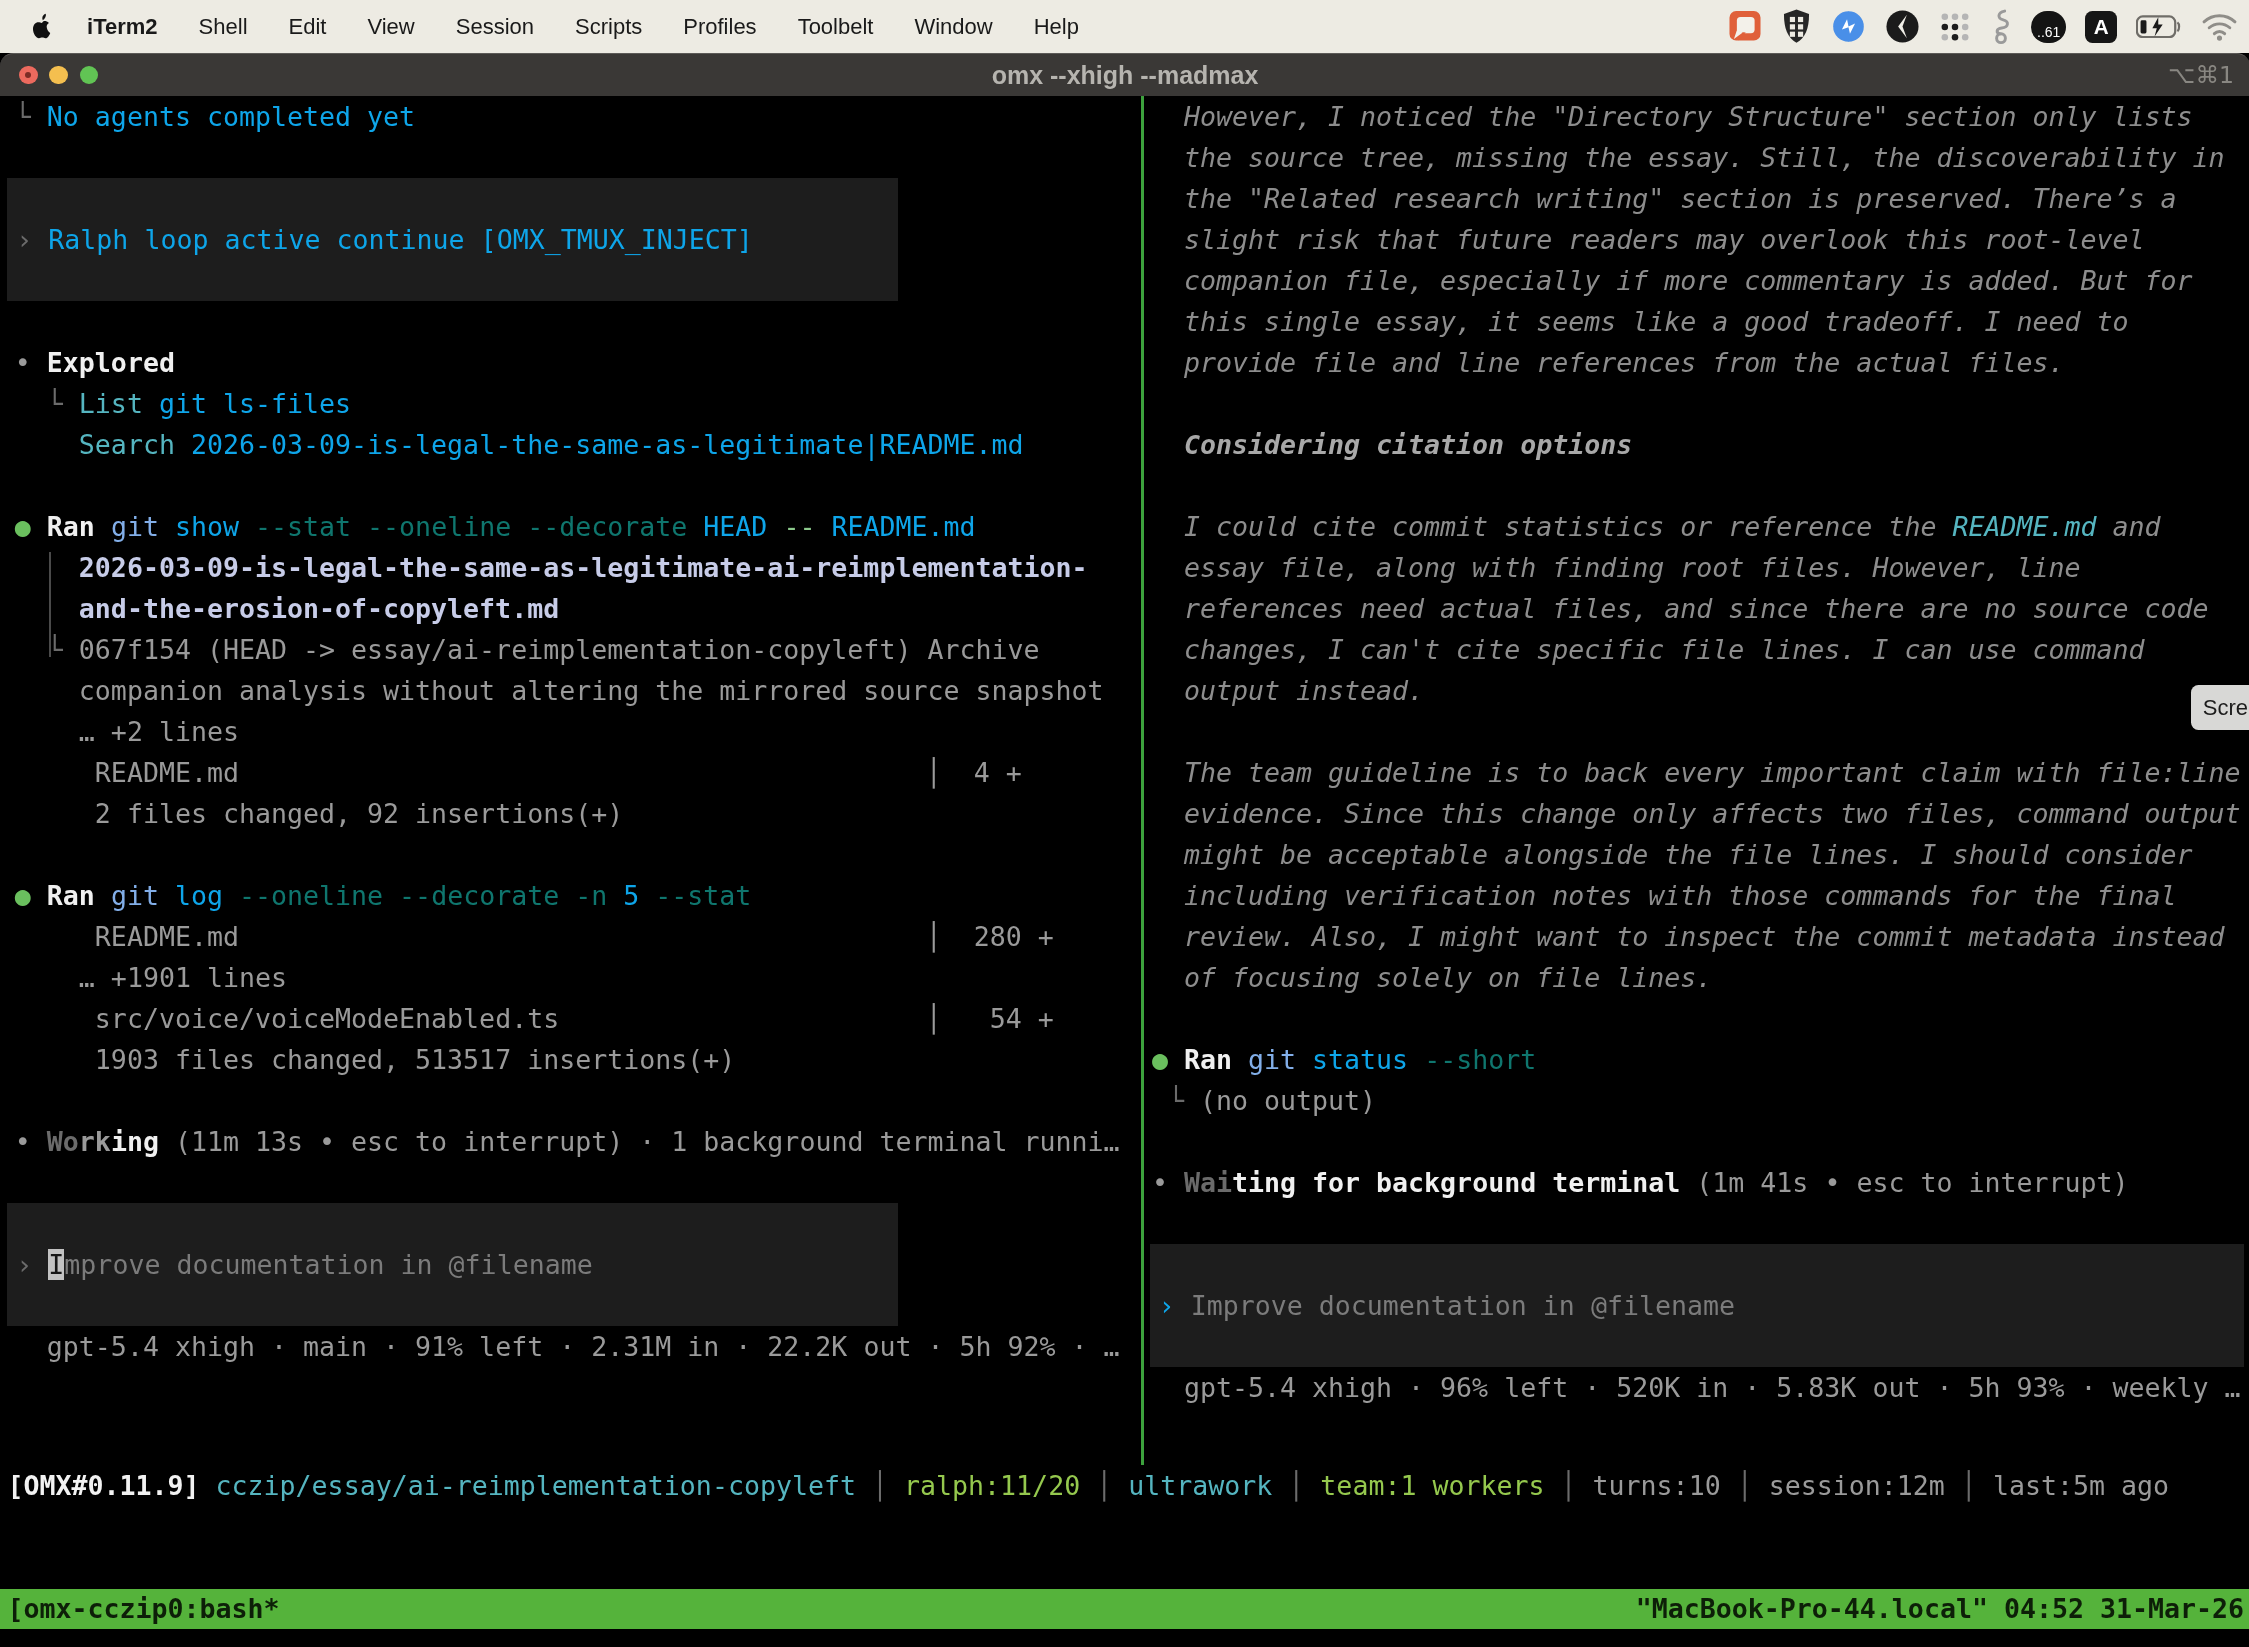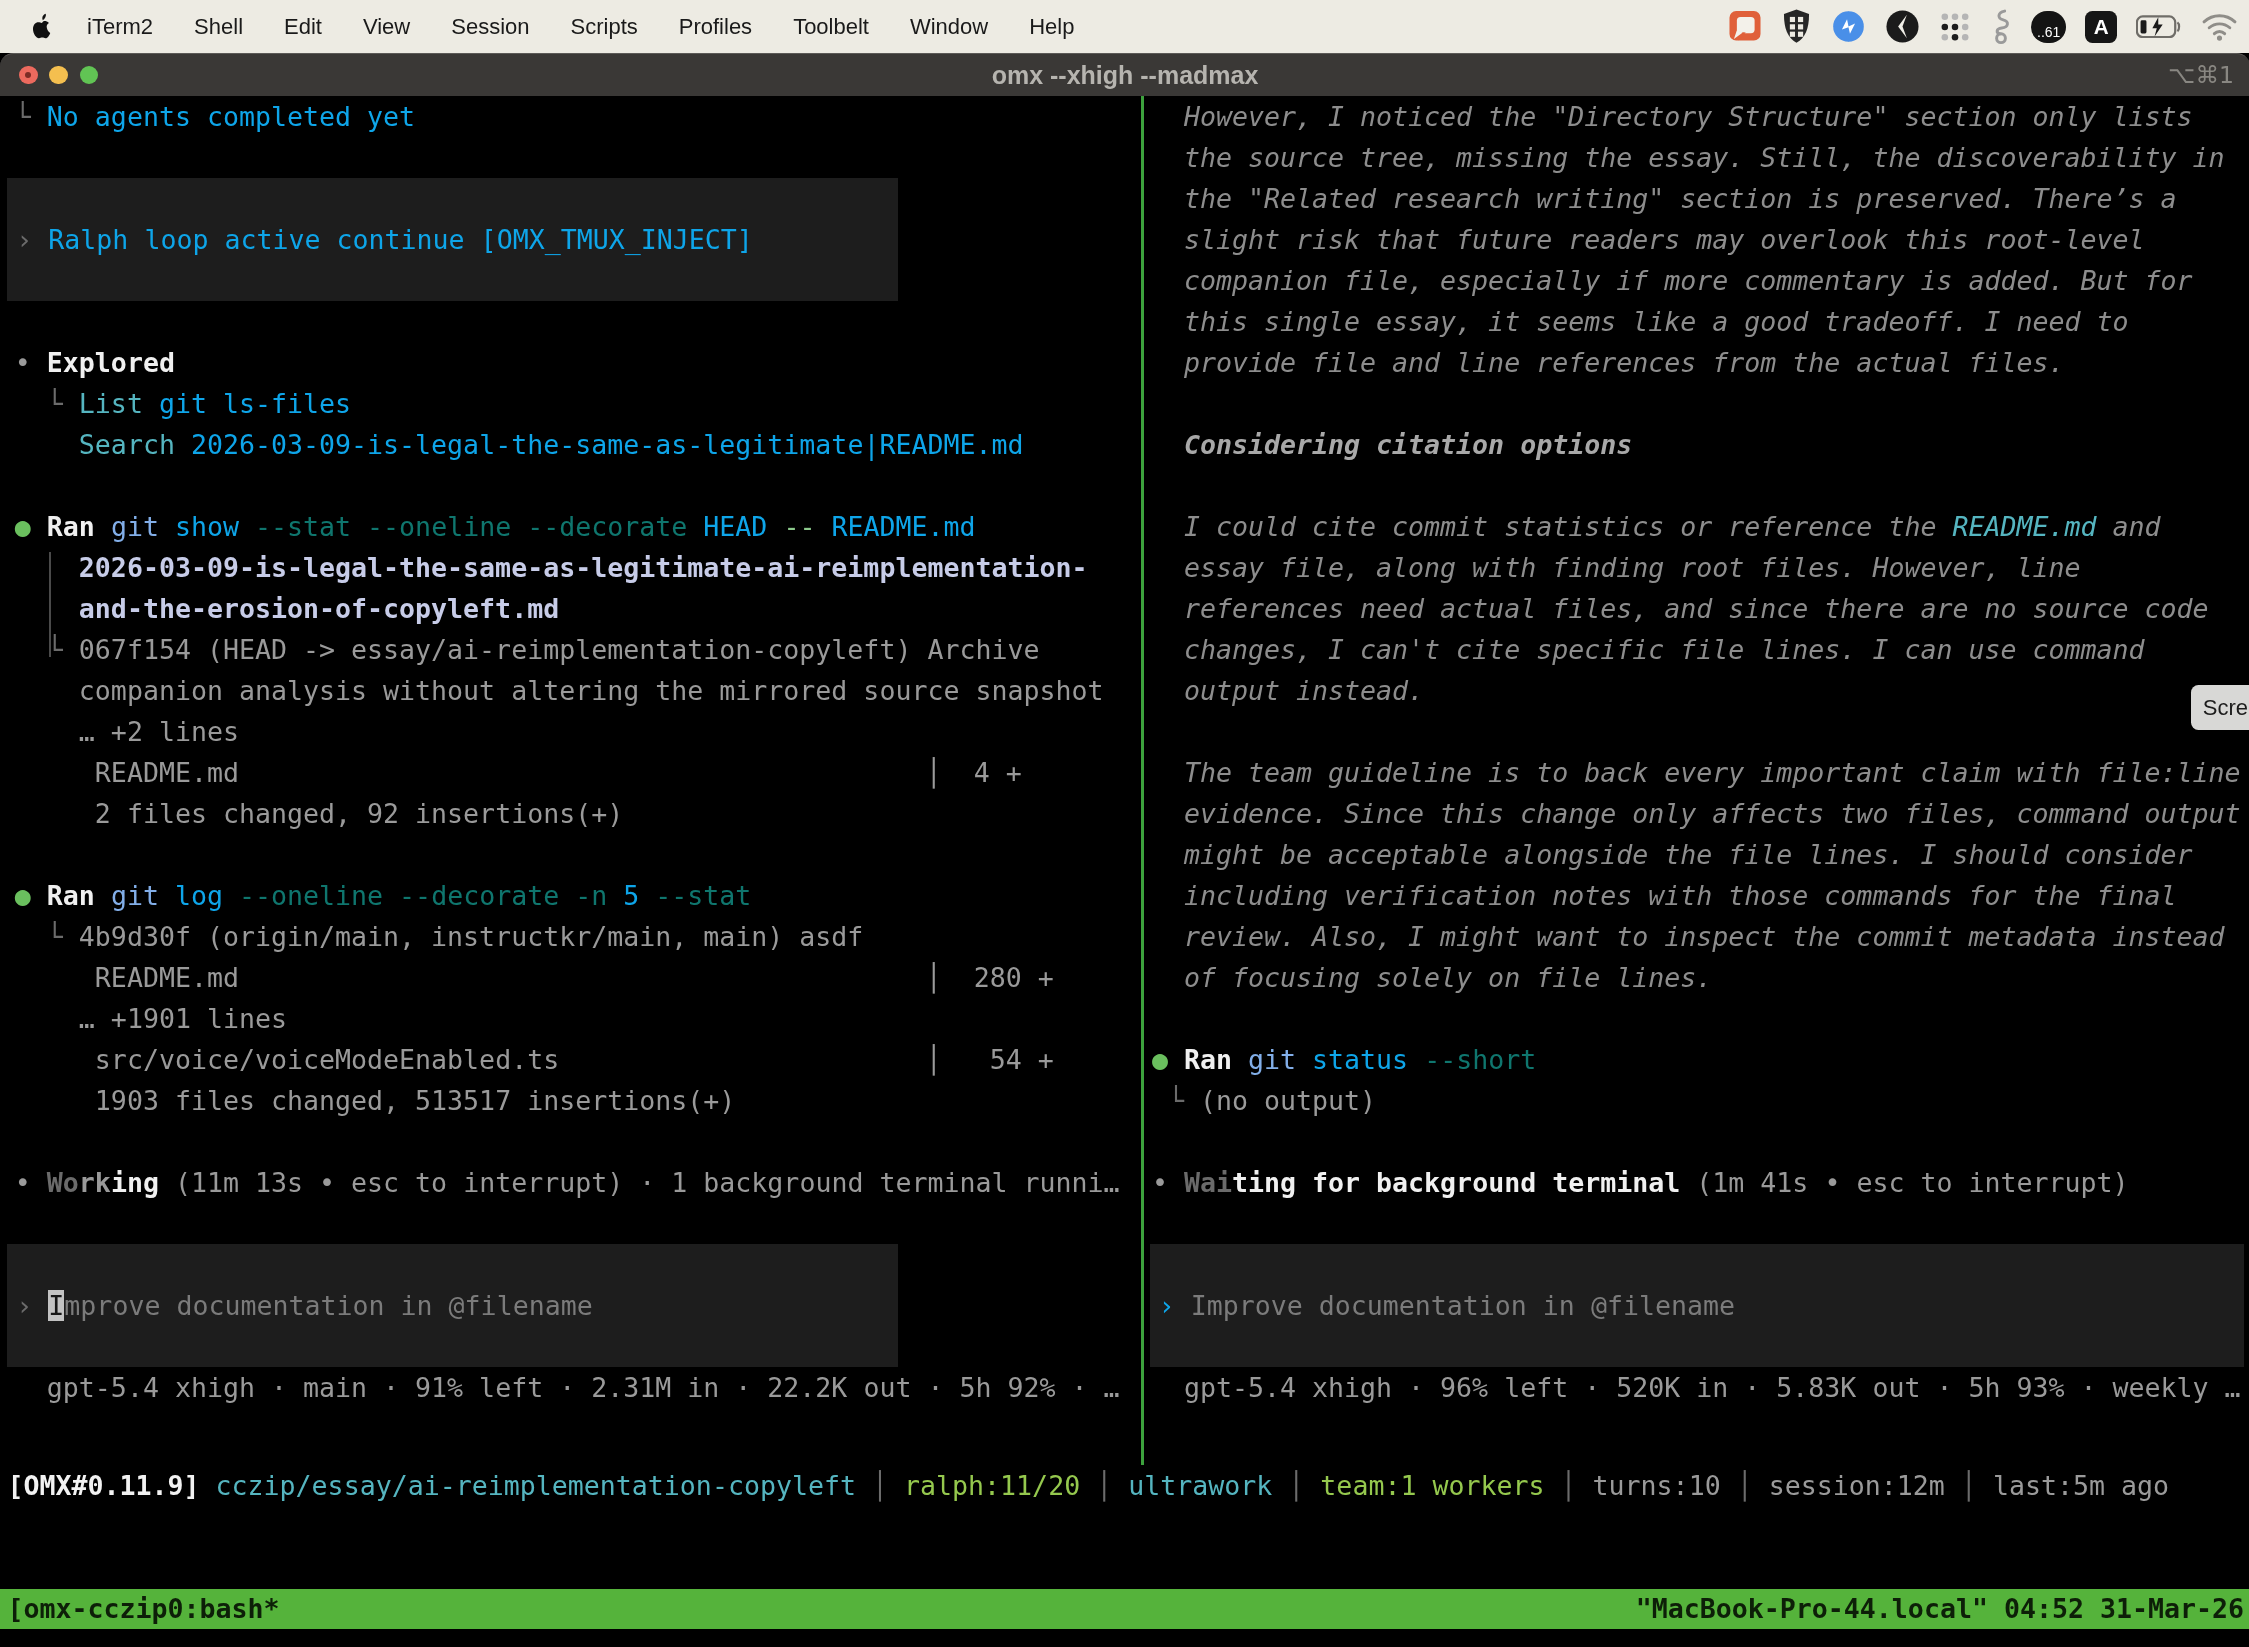--- a/index.html
+++ b/index.html
@@ -8,21 +8,21 @@
 
   
   .menubar {
     position:absolute; left:0; top:0; width:2250px; height:53px;
     background:#edebe3; display:flex; align-items:center;
     font-family:"Liberation Sans", sans-serif; font-size:22px; color:#1a1a1a;
   }
   .apple { margin-left:31px; margin-right:14.8px; display:flex; align-items:center; }
   .menu-items { display:flex; align-items:center; gap:41px; margin-left:17.7px; }
   .menuitem { white-space:nowrap; }
-  .menuitem:first-child { font-weight:normal; }
+  .menuitem:first-child { font-weight:bold; }
   .status-icons { position:absolute; right:11.8px; top:0; height:53px; display:flex; align-items:center; gap:19px; }
   .sicon { display:flex; align-items:center; justify-content:center; }
   .badge-num { width:35px; height:32px; background:#141414; border-radius:16px;
     color:#fff; font-size:14px; display:flex; align-items:flex-end; justify-content:center; padding-bottom:3px;}
   .badge-a { width:32px; height:32px; background:#161616; border-radius:7.4px;
     color:#fff; font-size:20.7px; font-weight:bold; display:flex; align-items:center; justify-content:center; }
 
   
   .window { position:absolute; left:0; top:53px; width:2250px; height:1594px; }
   .titlebar {
@@ -211,21 +211,20 @@
         <div class="row"><span class="green">● </span><span class="boldwhite">Ran</span><span class="text"> </span><span class="blue">git</span><span class="text"> show </span><span class="salmon">--stat --oneline --decorate</span><span class="text"> HEAD </span><span class="grn2">--</span><span class="text"> README.md</span></div>
         <div class="row"><span class="text">    </span><span class="lav">2026-03-09-is-legal-the-same-as-legitimate-ai-reimplementation-</span></div>
         <div class="row"><span class="text">    </span><span class="lav">and-the-erosion-of-copyleft.md</span></div>
         <div class="row"><span class="dim">  └ </span><span class="gray">067f154 (HEAD -&gt; essay/ai-reimplementation-copyleft) Archive</span></div>
         <div class="row"><span class="text">    </span><span class="gray">companion analysis without altering the mirrored source snapshot</span></div>
         <div class="row"><span class="text">    </span><span class="gray">… +2 lines</span></div>
         <div class="row"><span class="text">     </span><span class="gray">README.md</span><span class="gray stat">│  4 +</span></div>
         <div class="row"><span class="text">     </span><span class="gray">2 files changed, 92 insertions(+)</span></div>
         <div class="row"></div>
         <div class="row"><span class="green">● </span><span class="boldwhite">Ran</span><span class="text"> </span><span class="blue">git</span><span class="text"> log </span><span class="salmon">--oneline --decorate -n</span><span class="text"> 5 </span><span class="salmon">--stat</span></div>
-        <div class="row"><span class="dim">  └ </span><span class="gray">4b9d30f (origin/main, instructkr/main, main) asdf</span></div>
         <div class="row"><span class="text">     </span><span class="gray">README.md</span><span class="gray stat">│  280 +</span></div>
         <div class="row"><span class="text">    </span><span class="gray">… +1901 lines</span></div>
         <div class="row"><span class="text">     </span><span class="gray">src/voice/voiceModeEnabled.ts</span><span class="gray stat">│   54 +</span></div>
         <div class="row"><span class="text">     </span><span class="gray">1903 files changed, 513517 insertions(+)</span></div>
         <div class="row"></div>
         <div class="row"><span class="gray">• </span><span class="dim bold">Wo</span><span class="gray bold">rk</span><span class="boldwhite">ing</span><span class="gray"> (11m 13s • esc to interrupt)</span><span class="gray"> · 1 background terminal runni…</span></div>
         <div class="row"></div>
         <div class="box">
           <div class="row"><span class="dim">› </span><span class="cursor">I</span><span class="ph">mprove documentation in @filename</span></div>
         </div>

